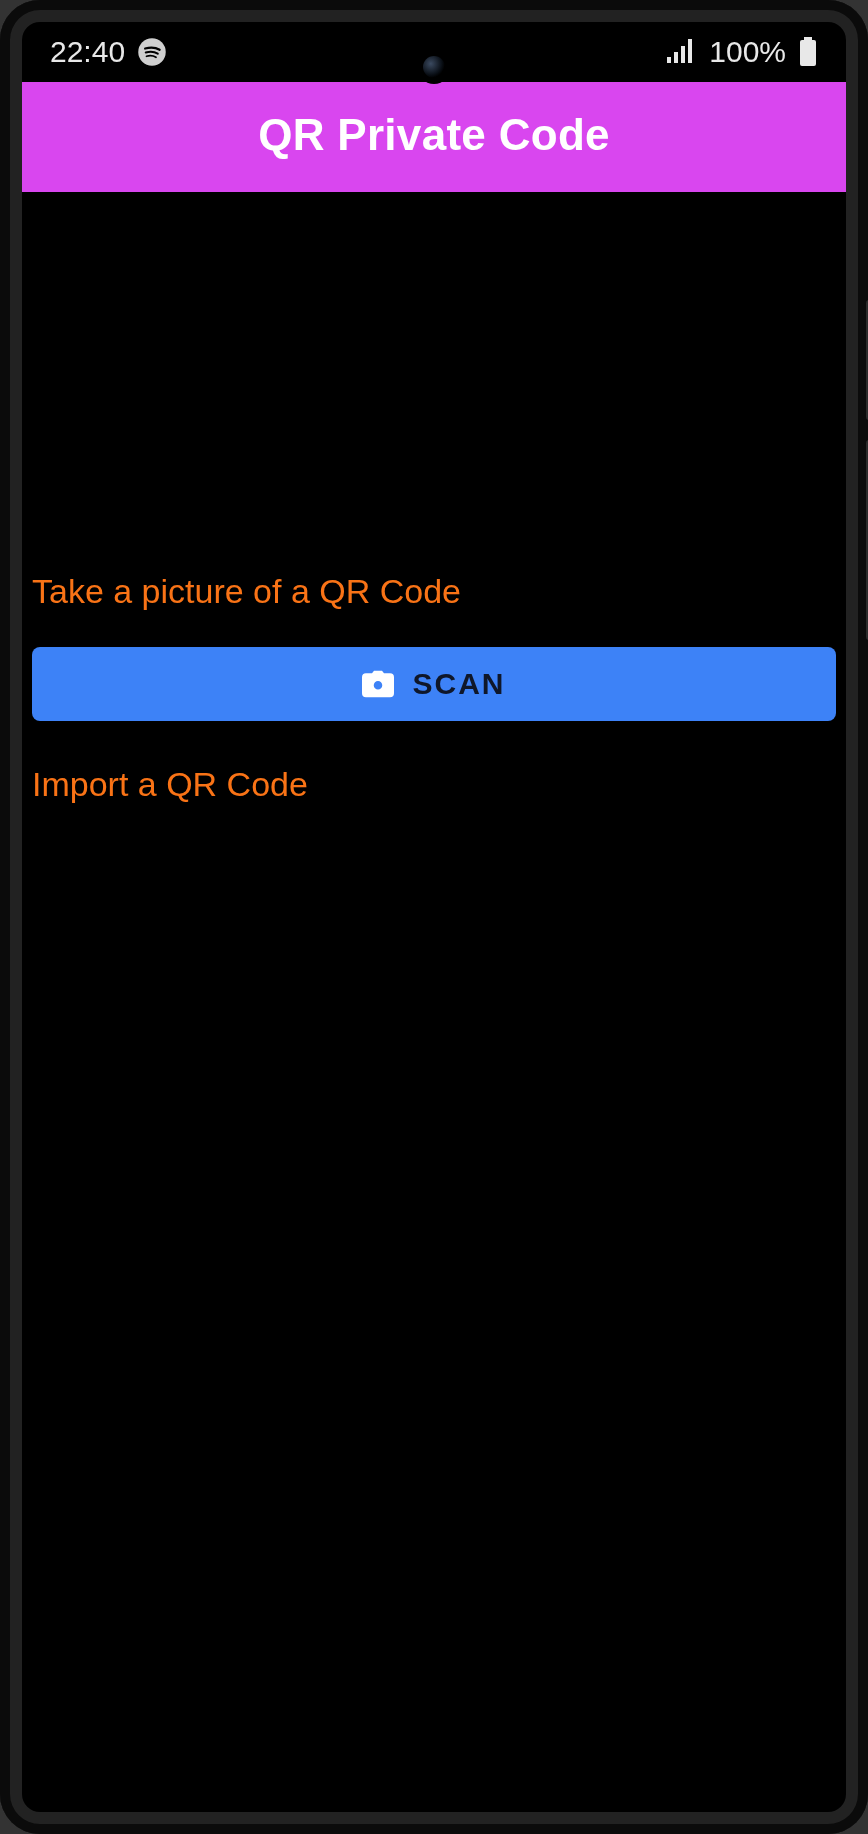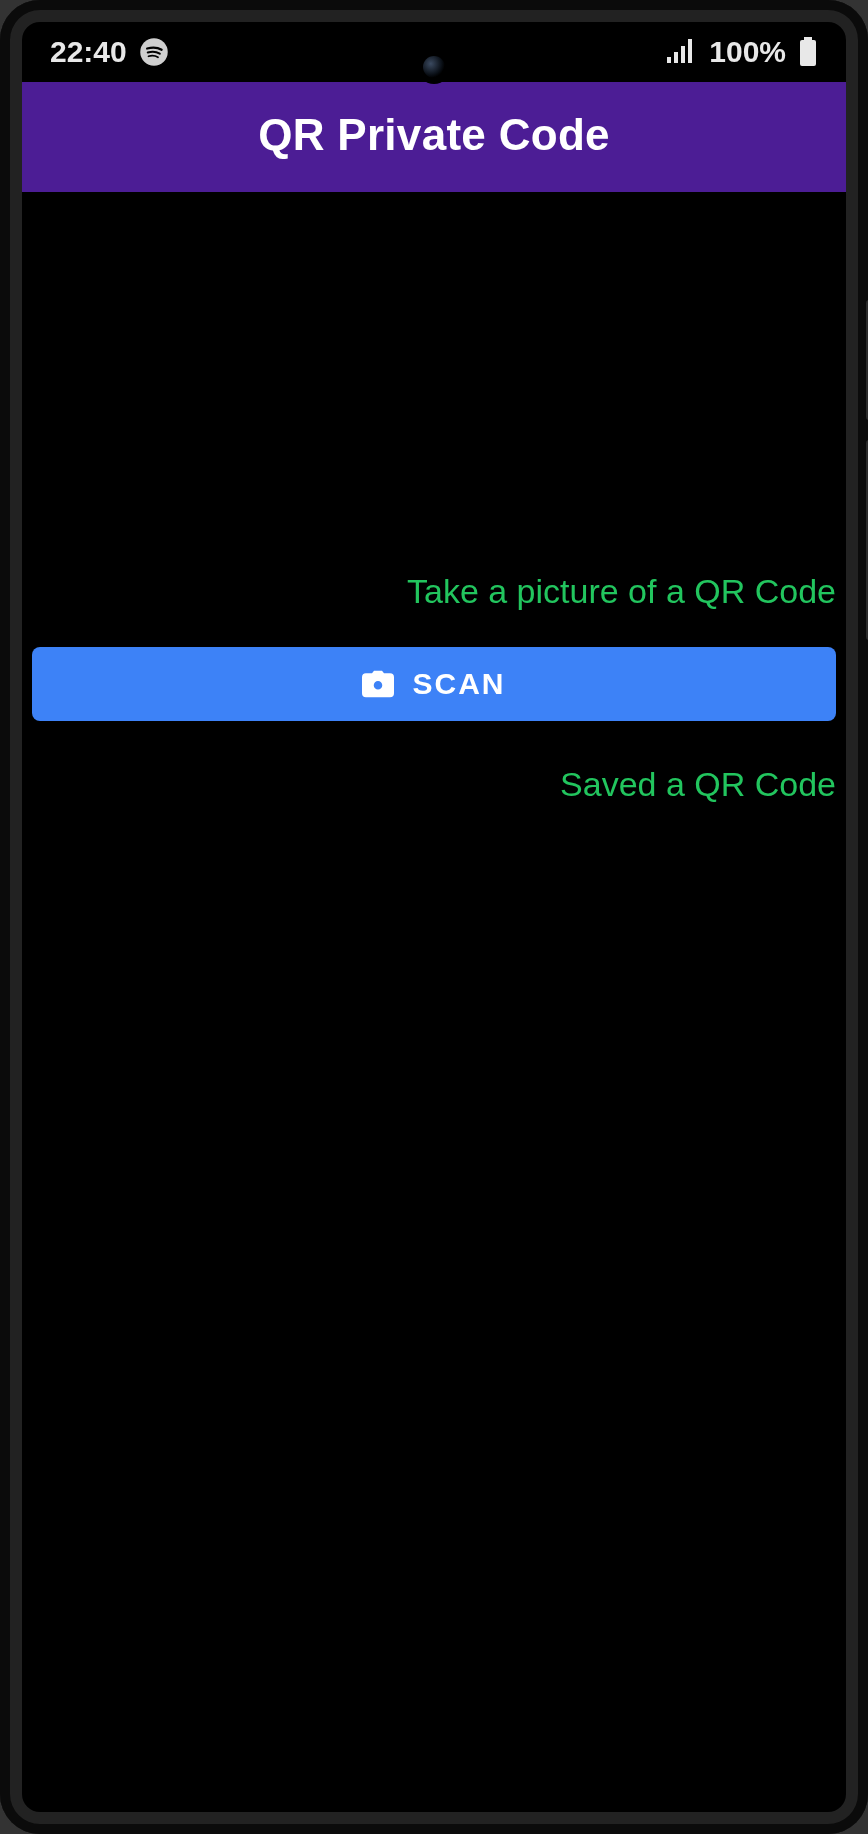--- a/index.html
+++ b/index.html
@@ -24,62 +24,62 @@
       background: #000000;
       overflow: hidden;
       display:flex; flex-direction:column;
     }
     
     .statusbar {
       height: 60px;
       display: flex; align-items: center; justify-content: space-between;
       padding: 0 28px;
       font-size: 30px;
-      font-weight: 700;
+      font-weight: 400;
       color: #e8e8e8;
     }
     .statusbar .left, .statusbar .right { display:flex; align-items:center; gap:12px; }
     .camera-dot {
       position:absolute;
       top: 34px; left: 50%; transform: translateX(-50%);
       width: 22px; height:22px; border-radius:50%;
       background: radial-gradient(circle at 35% 35%, #3b4a60 0%, #0a0f16 55%, #000 70%);
       box-shadow: 0 0 0 6px #000;
     }
     .spotify-icon svg, .signal-icon svg, .battery-icon svg { display:block; }
 
     
     .appbar {
-      background: #4c1d95;
+      background: #d946ef;
       text-align: center;
       padding: 28px 12px 32px;
     }
     .appbar h1 {
       font-size: 44px;
       font-weight: 700;
       letter-spacing: 0.3px;
     }
 
     .content {
       flex:1;
       padding: 0 10px;
     }
     .spacer-top { height: 380px; }
 
     .section-label {
-      text-align: right;
+      text-align: left;
       font-size: 34px;
       font-weight: 400;
-      color: #22c55e;
+      color: #f97316;
       margin-bottom: 28px;
     }
     .action-btn {
       width: 100%;
       background: #3d82f7;
-      color: #ffffff;
+      color: #0f172a;
       border: none;
       border-radius: 8px;
       height: 74px;
       display: flex; align-items: center; justify-content: center;
       gap: 18px;
       font-size: 30px;
       font-weight: 700;
       letter-spacing: 2px;
       margin-bottom: 44px;
       cursor: pointer;
@@ -146,18 +146,18 @@
         <span class="btn-icon">
           <svg width="32" height="28" viewBox="0 0 24 20" fill="#ffffff">
             <path d="M9 0l-1.5 2H3a3 3 0 0 0-3 3v12a3 3 0 0 0 3 3h18a3 3 0 0 0 3-3V5a3 3 0 0 0-3-3h-4.5L15 0H9z"></path>
             <circle cx="12" cy="11" r="4.2" fill="#3d82f7"></circle>
             <circle cx="12" cy="11" r="4.2" fill="none" stroke="#fff" stroke-width="2"></circle>
           </svg>
         </span>
         <span>SCAN</span>
       </button>
 
-      <div class="section-label">Saved a QR Code</div>
+      <div class="section-label">Import a QR Code</div>
 
 
     </div>
   </div>
 </div>
 
 </body></html>

